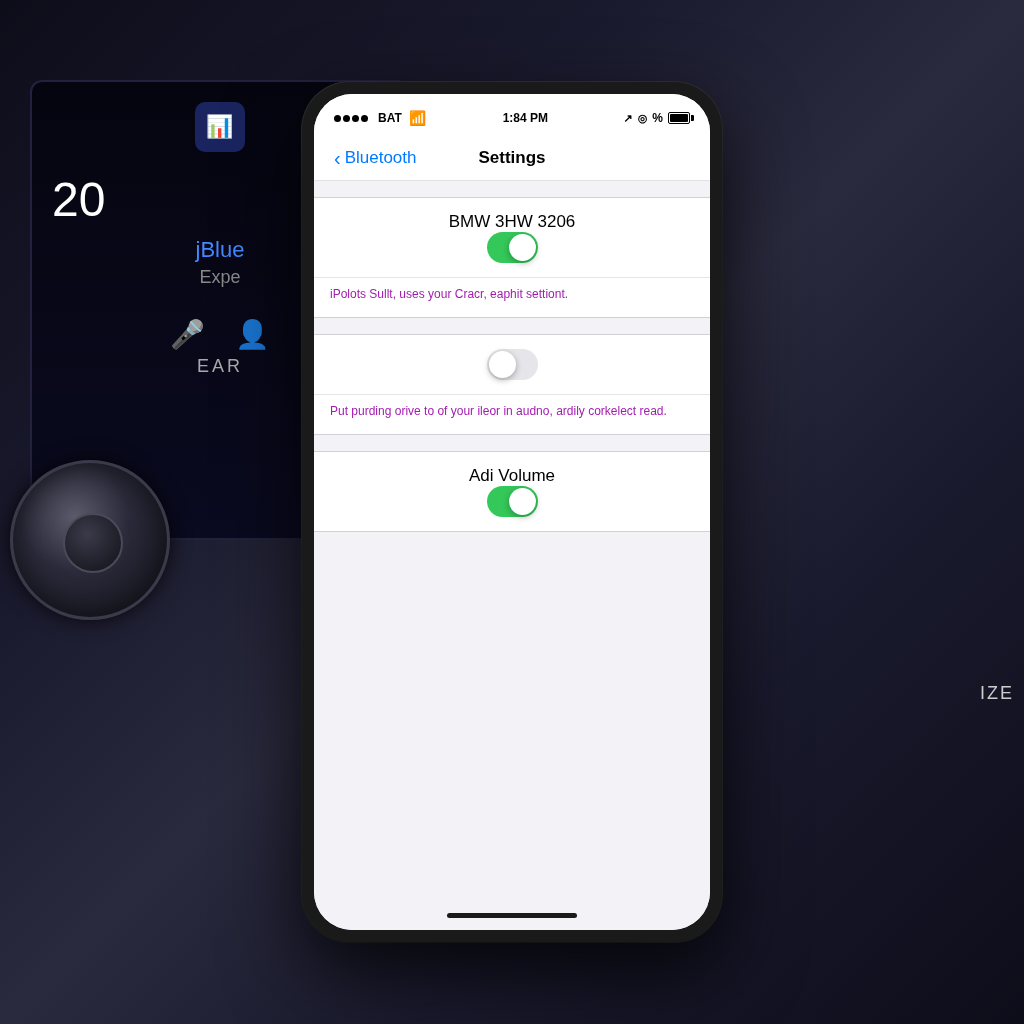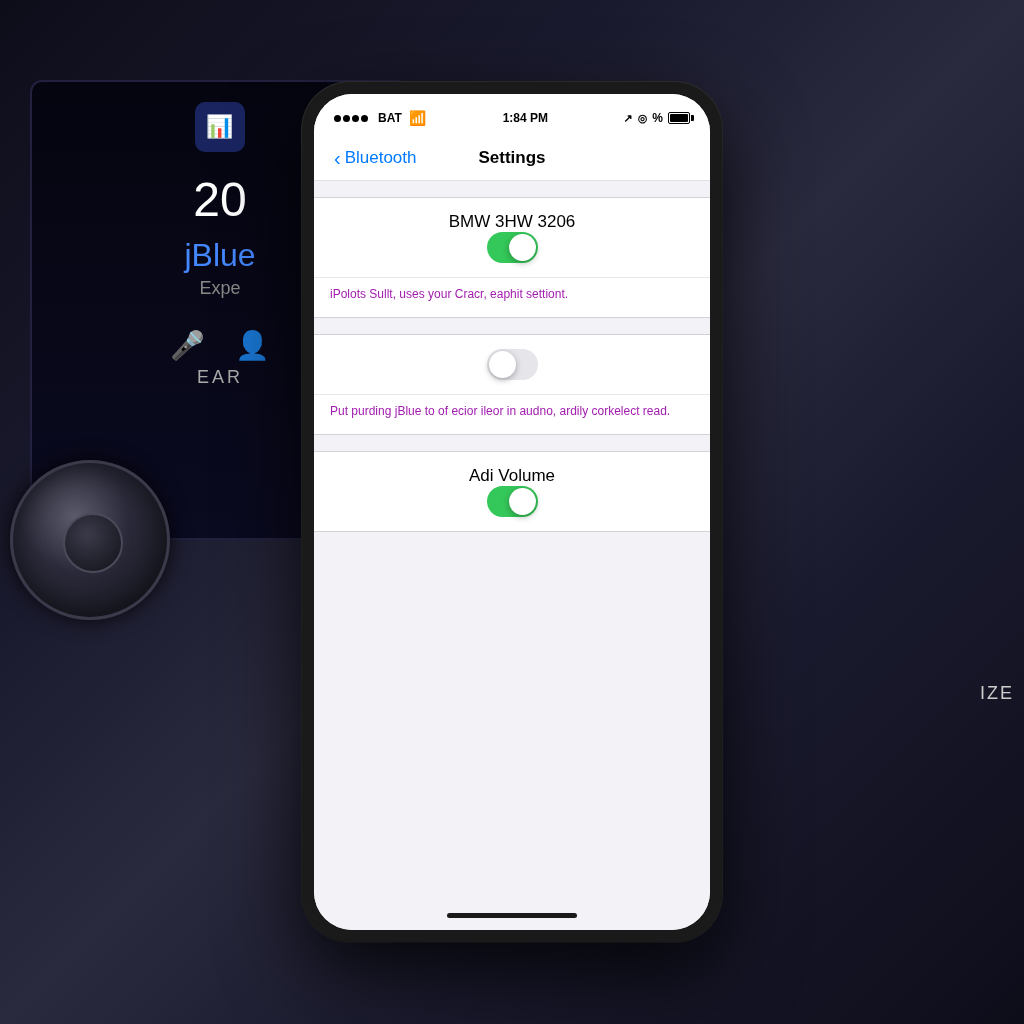--- a/index.html
+++ b/index.html
@@ -53,26 +53,26 @@
       display: flex;
       align-items: center;
       justify-content: center;
       font-size: 22px;
     }
 
     .car-number {
       font-size: 48px;
       color: #ffffff;
       font-weight: 300;
-      text-align: center;
+      text-align: left;
       margin: 10px 0;
     }
 
     .car-text-jblue {
-      font-size: 32px;
+      font-size: 22px;
       color: #4488ff;
       font-weight: 500;
       text-align: center;
     }
 
     .car-text-expe {
       font-size: 18px;
       color: #888;
       text-align: center;
       margin-top: 4px;
@@ -432,21 +432,21 @@
           </div>
           <div class="settings-description">iPolots Sullt, uses your Cracr, eaphit settiont.</div>
         </div>
 
         <div class="settings-section">
           <div class="settings-row">
             <div class="toggle off">
               <div class="toggle-thumb"></div>
             </div>
           </div>
-          <div class="settings-description">Put purding jBlue to of ecior ileor in audno, ardily corkelect read.</div>
+          <div class="settings-description">Put purding orive to of your ileor in audno, ardily corkelect read.</div>
         </div>
 
         <div class="settings-section">
           <div class="settings-row">
             <span class="settings-row-label">Adi Volume</span>
             <div class="toggle on">
               <div class="toggle-thumb"></div>
             </div>
           </div>
         </div>

